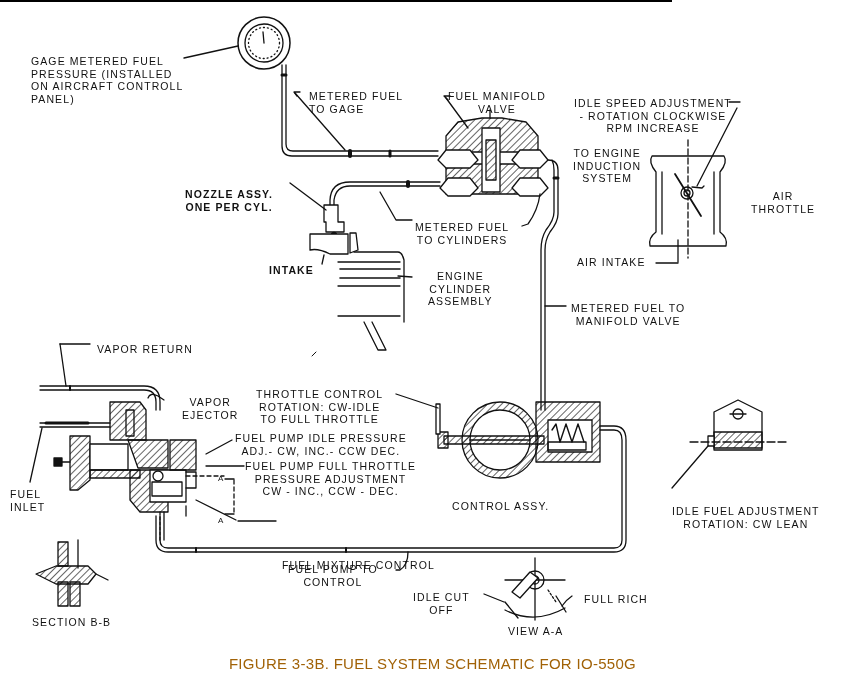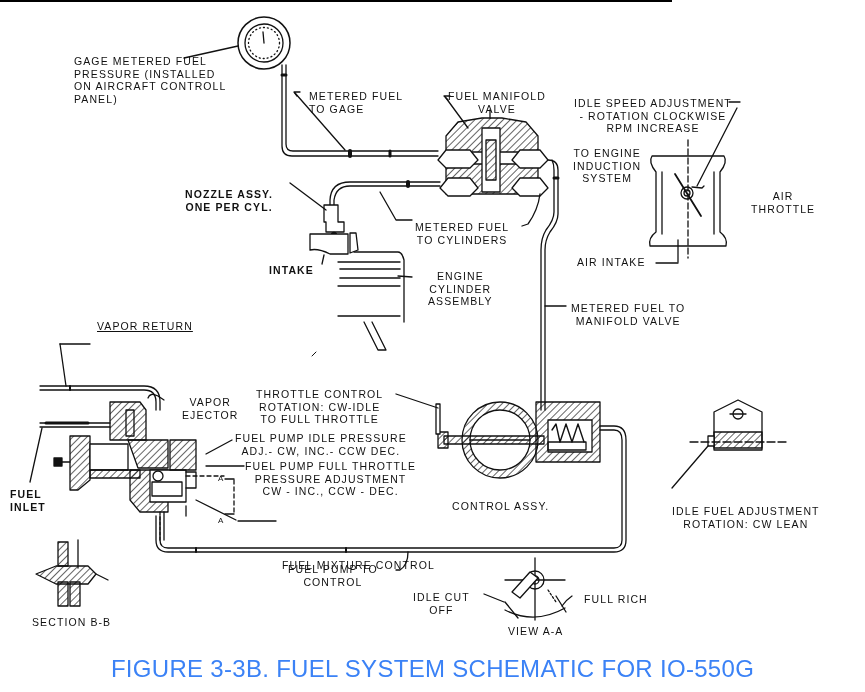--- a/index.html
+++ b/index.html
@@ -2,21 +2,21 @@
 <html><head>
 <meta charset="utf-8">
 <style>
   html, body { margin: 0; padding: 0; background: #ffffff; }
   body { width: 865px; height: 692px; position: relative; overflow: hidden; font-family: "Liberation Sans", sans-serif; color: #111; }
   .topbar { position: absolute; left: 0; top: 0; width: 865px; height: 2px; background: #000; }
   .topbar-gap { position: absolute; left: 672px; top: 0; width: 193px; height: 3px; background: #fff; }
   svg.diagram { position: absolute; left: 0; top: 0; width: 865px; height: 692px; }
   .lbl { position: absolute; font-size: 10.5px; letter-spacing: 1.1px; line-height: 12.5px; white-space: pre; color: #111; text-transform: uppercase; }
   .c { text-align: center; }
-  .caption { position: absolute; left: 0; width: 865px; top: 655px; text-align: center; font-size: 24px; letter-spacing: 0.3px; color: #3b82f6; font-family: "Liberation Sans", sans-serif; }
+  .caption { position: absolute; left: 0; width: 865px; top: 655px; text-align: center; font-size: 15px; letter-spacing: 0.3px; color: #a16207; font-family: "Liberation Sans", sans-serif; }
 </style>
 </head>
 <body>
 
 <div class="topbar"></div>
 <div class="topbar-gap"></div>
 
 <svg class="diagram" viewBox="0 0 865 692" fill="none" stroke="#111" stroke-width="1.3" stroke-linecap="round" stroke-linejoin="round">
   <defs>
     <pattern id="hatch" width="5" height="5" patternUnits="userSpaceOnUse" patternTransform="rotate(45)">
@@ -197,21 +197,21 @@
     <line x1="505" y1="602" x2="518" y2="618"></line>
     <line x1="556" y1="596" x2="566" y2="612"></line>
     <line x1="548" y1="590" x2="556" y2="602" stroke-dasharray="2 2"></line>
     <path d="M484 594 L504 602"></path>
     <path d="M572 596 Q566 600 562 606"></path>
   </g>
 
   <path d="M312 356 L316 352" stroke-width="1"></path>
 </svg>
 
-<div class="lbl" style="left:31px; top:55px;margin-left:43px;">GAGE METERED FUEL
+<div class="lbl" style="left:31px; top:55px;">GAGE METERED FUEL
 PRESSURE (INSTALLED
 ON AIRCRAFT CONTROLL
 PANEL)</div>
 <div class="lbl" style="left:309px; top:90px;">METERED FUEL
 TO GAGE</div>
 <div class="lbl c" style="left:448px; top:90px;">FUEL MANIFOLD
 VALVE</div>
 <div class="lbl c" style="left:574px; top:97px;">IDLE SPEED ADJUSTMENT
 - ROTATION CLOCKWISE
 RPM INCREASE</div>
@@ -224,32 +224,32 @@
 <div class="lbl c" style="left:185px; top:188px;font-weight:bold;">NOZZLE ASSY.
 ONE PER CYL.</div>
 <div class="lbl c" style="left:415px; top:221px;">METERED FUEL
 TO CYLINDERS</div>
 <div class="lbl" style="left:269px; top:264px;font-weight:bold;">INTAKE</div>
 <div class="lbl c" style="left:428px; top:270px;">ENGINE
 CYLINDER
 ASSEMBLY</div>
 <div class="lbl c" style="left:571px; top:302px;">METERED FUEL TO
 MANIFOLD VALVE</div>
-<div class="lbl" style="left:97px; top:320px;text-decoration:underline;">VAPOR RETURN</div>
+<div class="lbl" style="left:97px; top:343px;">VAPOR RETURN</div>
 <div class="lbl c" style="left:170px; top:396px;margin-left:12px;">VAPOR
 EJECTOR</div>
 <div class="lbl c" style="left:256px; top:388px;">THROTTLE CONTROL
 ROTATION: CW-IDLE
 TO FULL THROTTLE</div>
 <div class="lbl c" style="left:235px; top:432px;">FUEL PUMP IDLE PRESSURE
 ADJ.- CW, INC.- CCW DEC.</div>
 <div class="lbl c" style="left:245px; top:460px;">FUEL PUMP FULL THROTTLE
 PRESSURE ADJUSTMENT
 CW - INC., CCW - DEC.</div>
-<div class="lbl" style="left:10px; top:488px;font-weight:bold;">FUEL
+<div class="lbl" style="left:10px; top:488px;">FUEL
 INLET</div>
 <div class="lbl" style="left:282px; top:516px;margin-top:43px;">FUEL MIXTURE CONTROL</div>
 <div class="lbl" style="left:452px; top:500px;">CONTROL ASSY.</div>
 <div class="lbl c" style="left:672px; top:505px;">IDLE FUEL ADJUSTMENT
 ROTATION: CW LEAN</div>
 <div class="lbl c" style="left:288px; top:563px;">FUEL PUMP TO
 CONTROL</div>
 <div class="lbl c" style="left:413px; top:591px;">IDLE CUT
 OFF</div>
 <div class="lbl" style="left:584px; top:593px;">FULL RICH</div>

